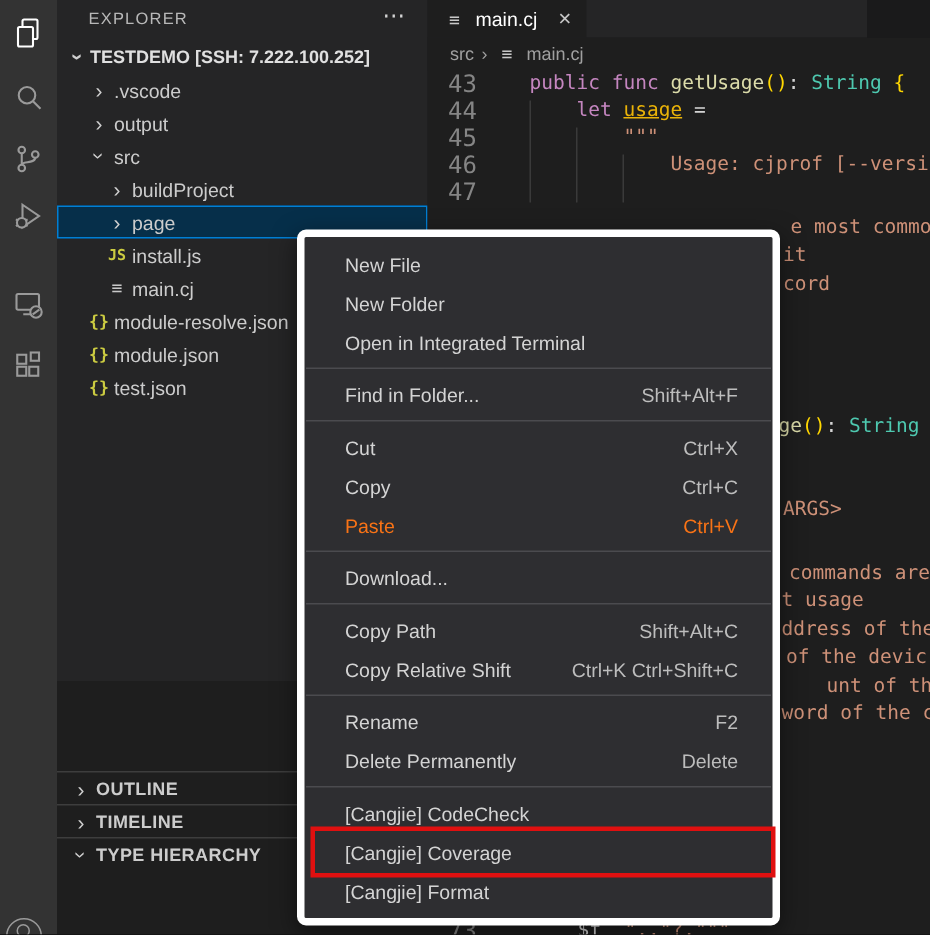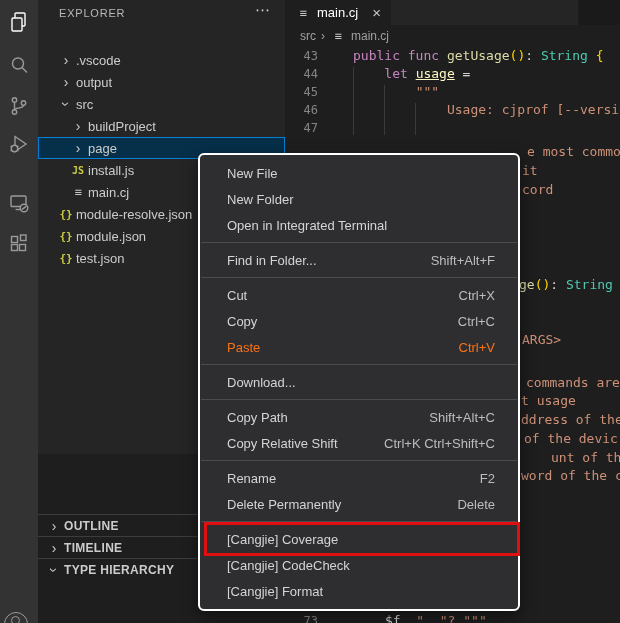--- a/index.html
+++ b/index.html
@@ -46,32 +46,32 @@
   .tab{display:flex;align-items:center;background:#1e1e1e;padding:0 10px;gap:6px;height:25px;cursor:pointer;}
   .tab-label{font-size:13px;color:#ffffff;}
   .tab-close{font-size:15px;color:#c5c5c5;margin-left:8px;cursor:pointer;line-height:15px;}
   .dark-corner{position:absolute;left:293px;top:0;width:42px;height:40px;background:rgba(0,0,0,0.28);}
   .breadcrumb{position:absolute;top:25px;left:0;right:0;height:22px;display:flex;align-items:center;
               padding-left:15px;color:#a0a0a0;font-size:12px;gap:5px;background:#1e1e1e;}
   .bc-item{cursor:pointer;}
   .codearea{position:absolute;top:47px;left:0;right:0;bottom:0;
             font-family:"DejaVu Sans Mono",monospace;font-size:13px;}
   .codeline{display:flex;height:18px;line-height:18px;white-space:pre;}
-  .ln{width:33px;text-align:right;color:#858585;font-size:12px;flex-shrink:0;}
+  .ln{width:33px;text-align:right;color:#858585;font-size:16px;flex-shrink:0;}
   .lc{padding-left:35px;}
   .guide{position:absolute;width:1px;background:#3a3a3a;}
   .frag{position:absolute;white-space:pre;line-height:18px;}
   .bottomline{position:absolute;top:565px;left:0;display:flex;white-space:pre;line-height:18px;}
   .bl-code{margin-left:67px;}
   .tk-kw{color:#c586c0;}.tk-fn{color:#dcdcaa;}.tk-br{color:#ffd700;}.tk-type{color:#4ec9b0;}
-  .tk-var{color:#fef9c3;text-decoration:underline;}.tk-str{color:#ce9178;}.tk-plain{color:#d4d4d4;}
+  .tk-var{color:#eab308;text-decoration:underline;}.tk-str{color:#ce9178;}.tk-plain{color:#d4d4d4;}
 
   
   .menu{position:absolute;left:198px;top:153px;width:322px;background:#2e2e31;
-        border:2px solid #ffffff;border-radius:6px;box-shadow:0 5px 16px rgba(0,0,0,0.5);
+        border:5px solid #ffffff;border-radius:6px;box-shadow:0 5px 16px rgba(0,0,0,0.5);
         padding:5px 0;z-index:10;box-sizing:border-box;}
   .mi{height:26px;display:flex;align-items:center;justify-content:space-between;
       padding:0 23px 0 27px;color:#d4d4d4;font-size:13px;position:relative;cursor:pointer;}
   .mi .sc{color:#bdbdbd;}
   .mi.dis,.mi.dis .sc{color:#f97316;cursor:default;}
   .mi.hl::after{content:"";position:absolute;left:4px;right:-2px;top:-4px;bottom:-4px;
       border:3px solid var(--hl-red,#e01010);pointer-events:none;}
   .msep{height:1px;background:#4b4b4f;margin:4px 1px;}
 </style>
 </head>
@@ -124,20 +124,24 @@
           <rect x="13.5" y="3" width="5.5" height="5.5"></rect>
         </svg>
     </div>
     <div class="account"></div>
   </div>
 
   <div class="sidebar">
     <div class="sb-header">
       <span class="sb-title">EXPLORER</span>
       <span class="sb-more">⋯</span>
+    </div>
+    <div class="root-row">
+      <span class="chev open">›</span>
+      <span>TESTDEMO [SSH: 7.222.100.252]</span>
     </div>
     <div class="tree">
         <div class="trow" style="padding-left: 20px;">
           <span class="chev">›</span>
           <span class="tlabel">.vscode</span>
         </div>
         <div class="trow" style="padding-left: 20px;">
           <span class="chev">›</span>
           <span class="tlabel">output</span>
         </div>
@@ -284,27 +288,27 @@
       <div class="msep"></div>
       <div class="mi">
         <span class="ml">Rename</span>
         <span class="sc">F2</span>
       </div>
       <div class="mi">
         <span class="ml">Delete Permanently</span>
         <span class="sc">Delete</span>
       </div>
       <div class="msep"></div>
+      <div class="mi">
+        <span class="ml">[Cangjie] CodeCheck</span>
+        <span class="sc"></span>
+      </div>
       <div class="mi hl">
         <span class="ml">[Cangjie] Coverage</span>
         <span class="sc"></span>
       </div>
       <div class="mi">
-        <span class="ml">[Cangjie] CodeCheck</span>
-        <span class="sc"></span>
-      </div>
-      <div class="mi">
         <span class="ml">[Cangjie] Format</span>
         <span class="sc"></span>
       </div>
     </div>
 
 </div>
 
 </body></html>

